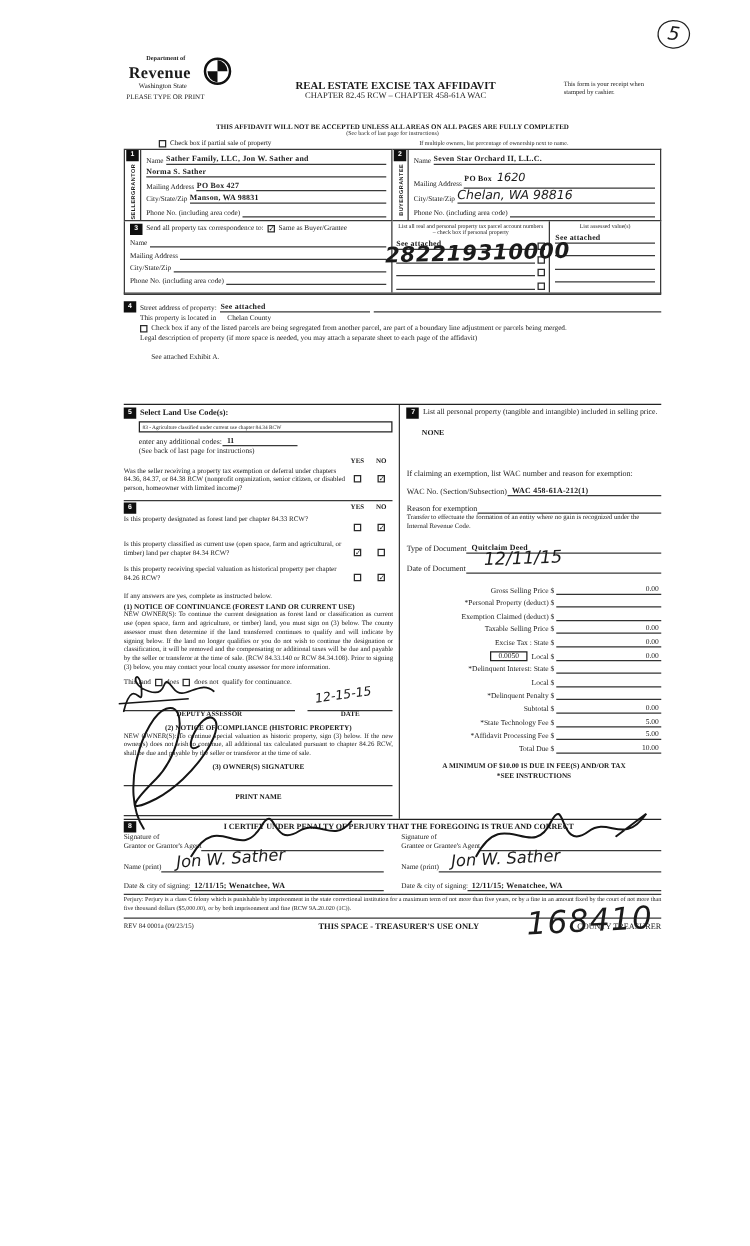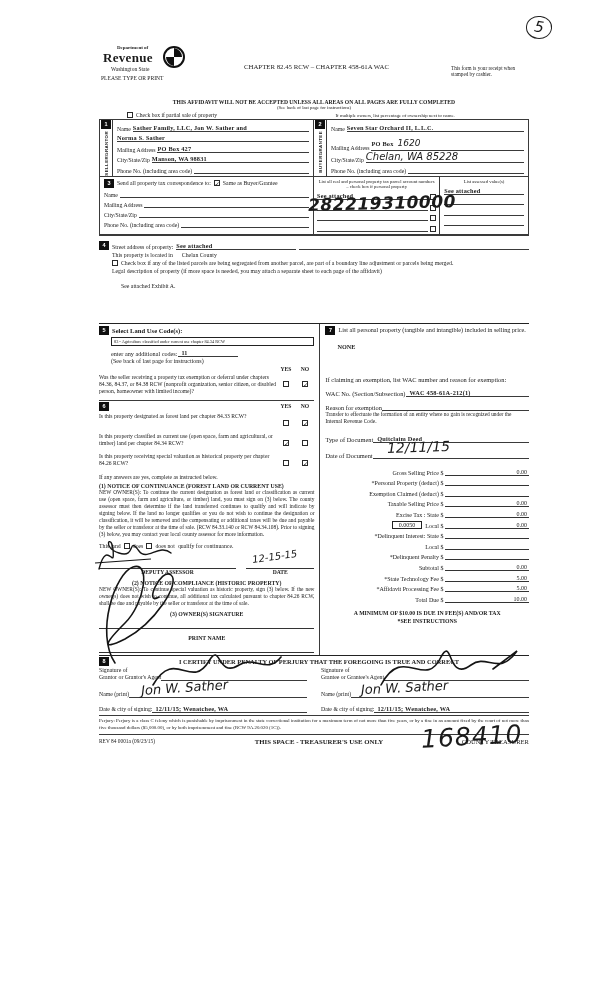--- a/index.html
+++ b/index.html
@@ -142,20 +142,21 @@
         <div class="dept">Department of</div>
         <div class="rev">Revenue</div>
         <div class="state">Washington State</div>
         <svg class="logo-swirl" width="26" height="24" viewBox="0 0 26 24">
           <circle cx="13" cy="12" r="10" fill="none" stroke="#111" stroke-width="2"></circle>
           <path d="M13 3 A9 9 0 0 1 21 12 L13 12 Z" fill="#111"></path>
           <path d="M13 21 A9 9 0 0 1 5 12 L13 12 Z" fill="#111"></path>
         </svg>
       </div>
       <div class="titleblock">
+        <div class="t1">REAL ESTATE EXCISE TAX AFFIDAVIT</div>
         <div class="t2">CHAPTER 82.45 RCW – CHAPTER 458-61A WAC</div>
       </div>
       <div class="receipt-note">This form is your receipt when stamped by cashier.</div>
       <div class="typeprint">PLEASE TYPE OR PRINT</div>
     </div>
 
     <div class="warnline">THIS AFFIDAVIT WILL NOT BE ACCEPTED UNLESS ALL AREAS ON ALL PAGES ARE FULLY COMPLETED</div>
     <div class="seeback">(See back of last page for instructions)</div>
 
     <div class="partialrow">
@@ -208,21 +209,21 @@
               <span class="lbl">Name</span>
             <span class="grow u tv">Seven Star Orchard II, L.L.C.</span>
             </div>
           <div class="frow">
               <span class="lbl">Mailing Address</span>
             <span class="grow u"><span class="tv">PO Box</span>
             <span class="hand" style="font-size:9px;">1620</span></span>
             </div>
           <div class="frow">
               <span class="lbl">City/State/Zip</span>
-            <span class="grow u hand" style="font-size:10px;">Chelan, WA 85228</span>
+            <span class="grow u hand" style="font-size:10px;">Chelan, WA 98816</span>
             </div>
           <div class="frow">
               <span class="lbl">Phone No. (including area code)</span>
             <span class="grow u"></span>
             </div>
         </div>
       </div>
     </div>
 
     <div class="corr">

